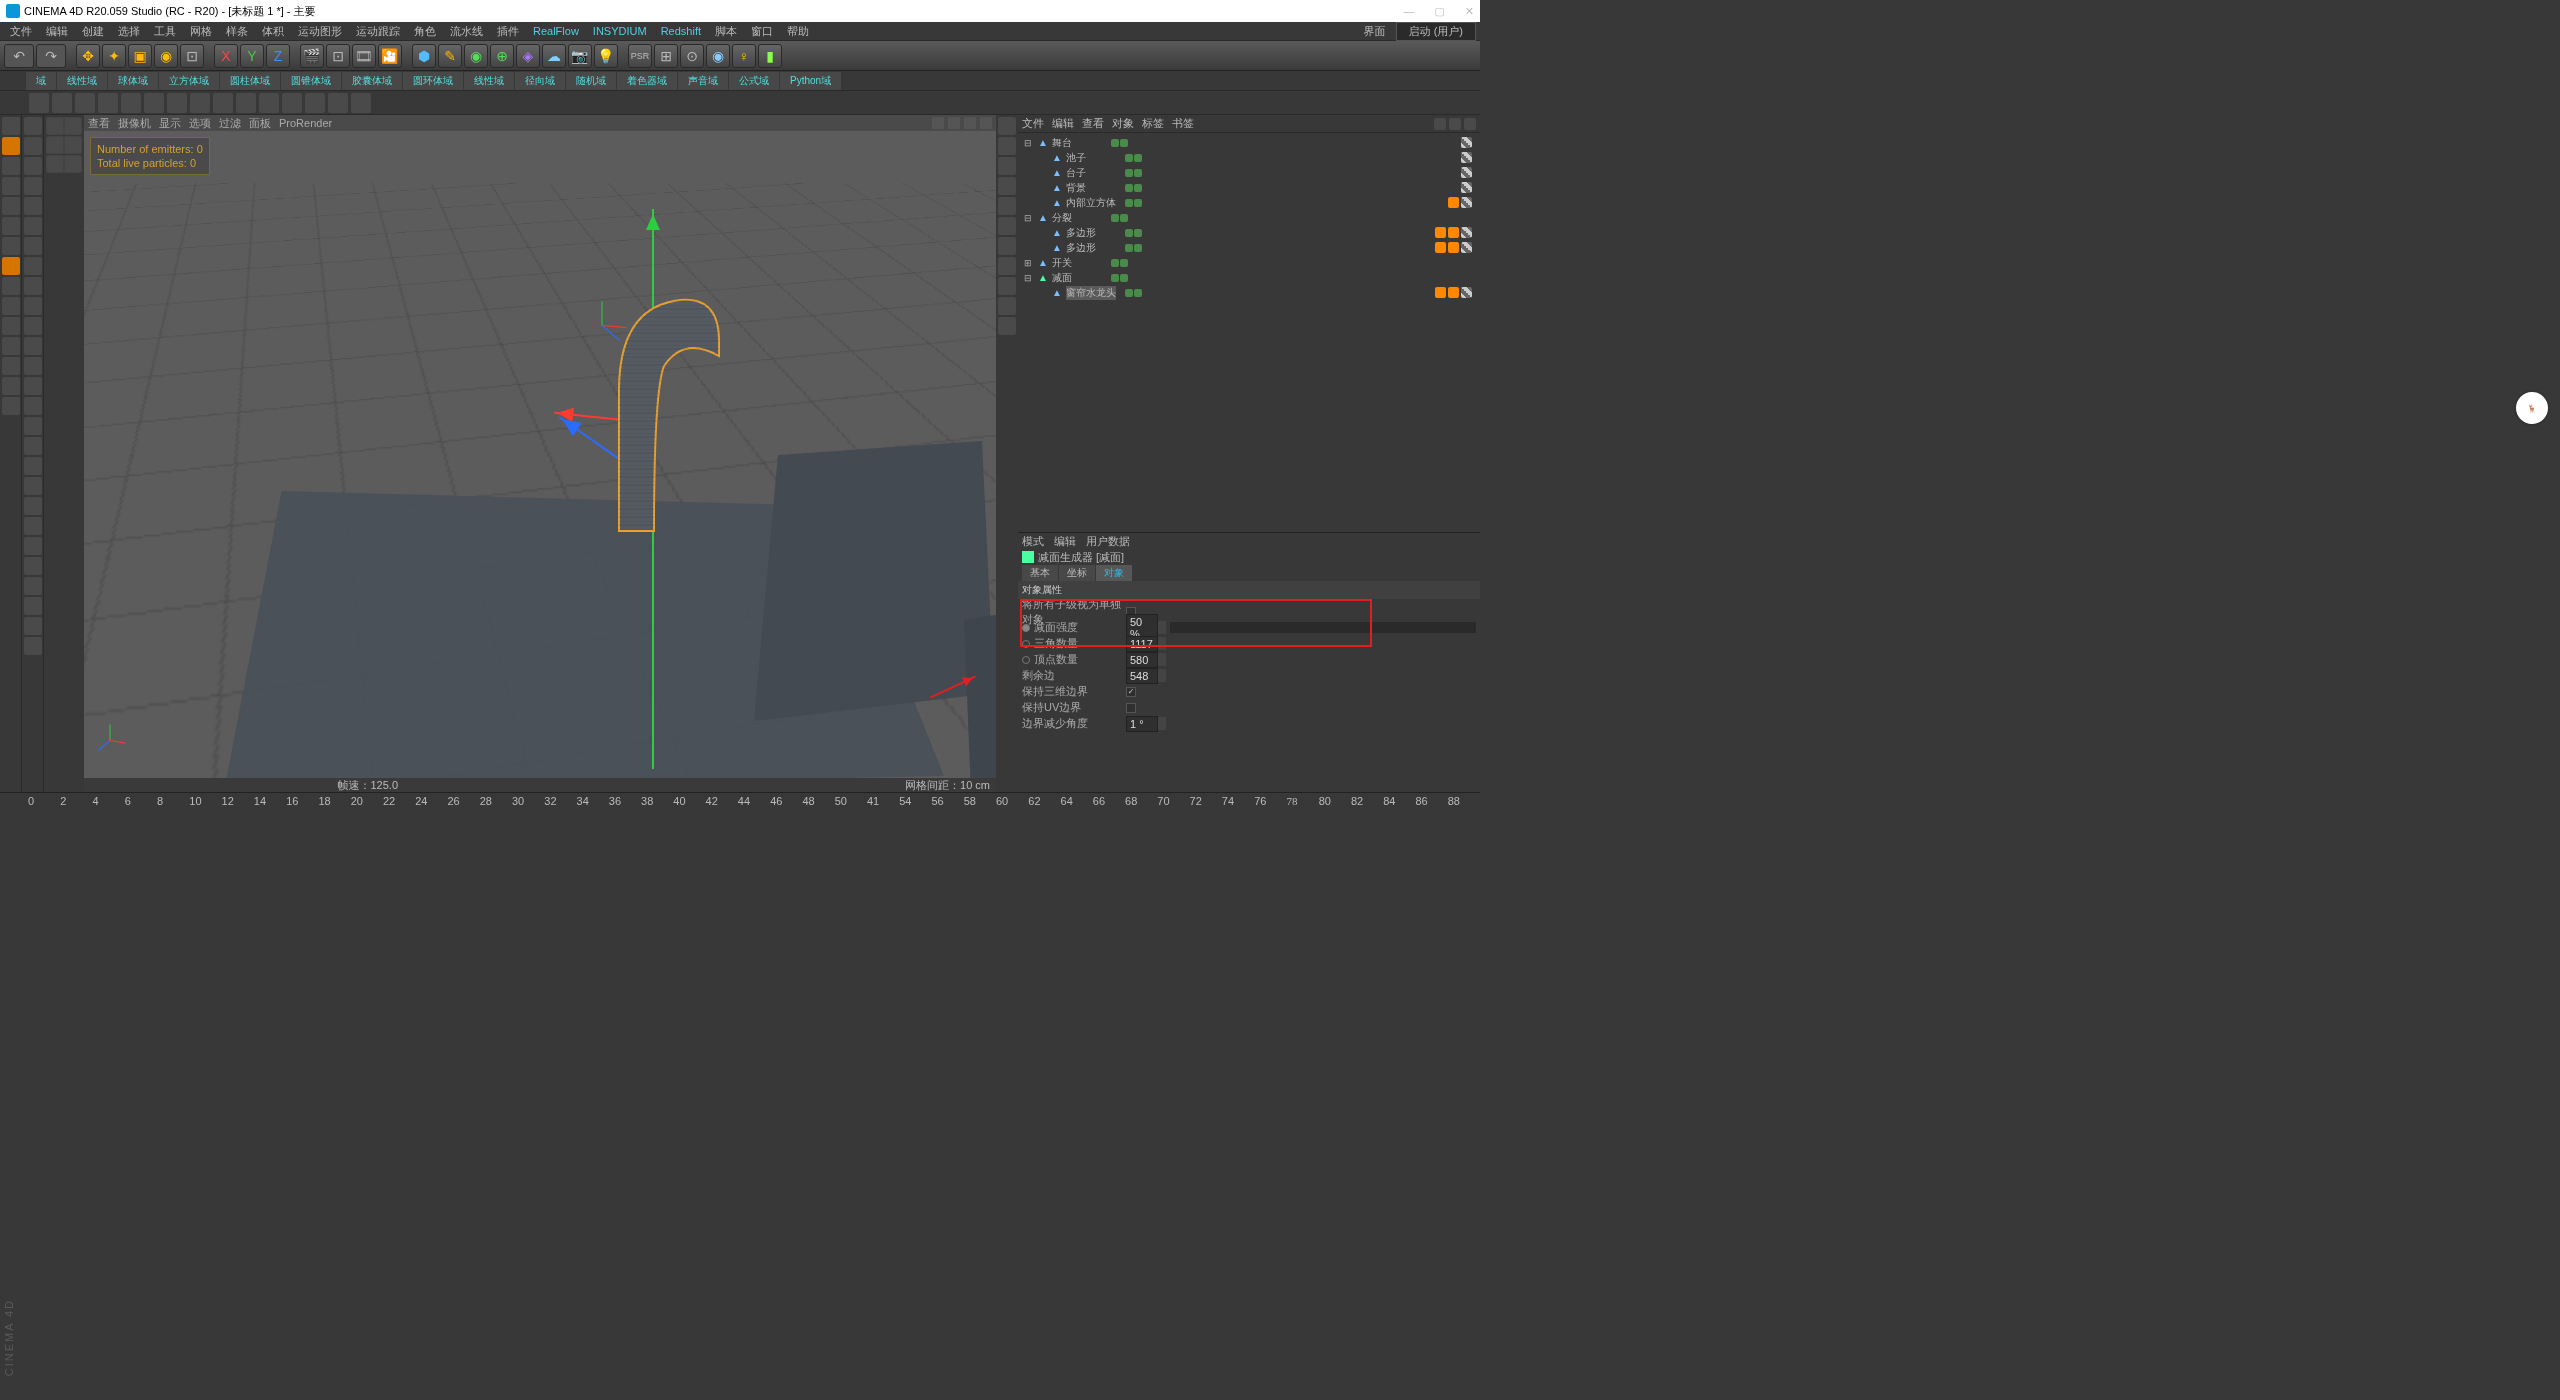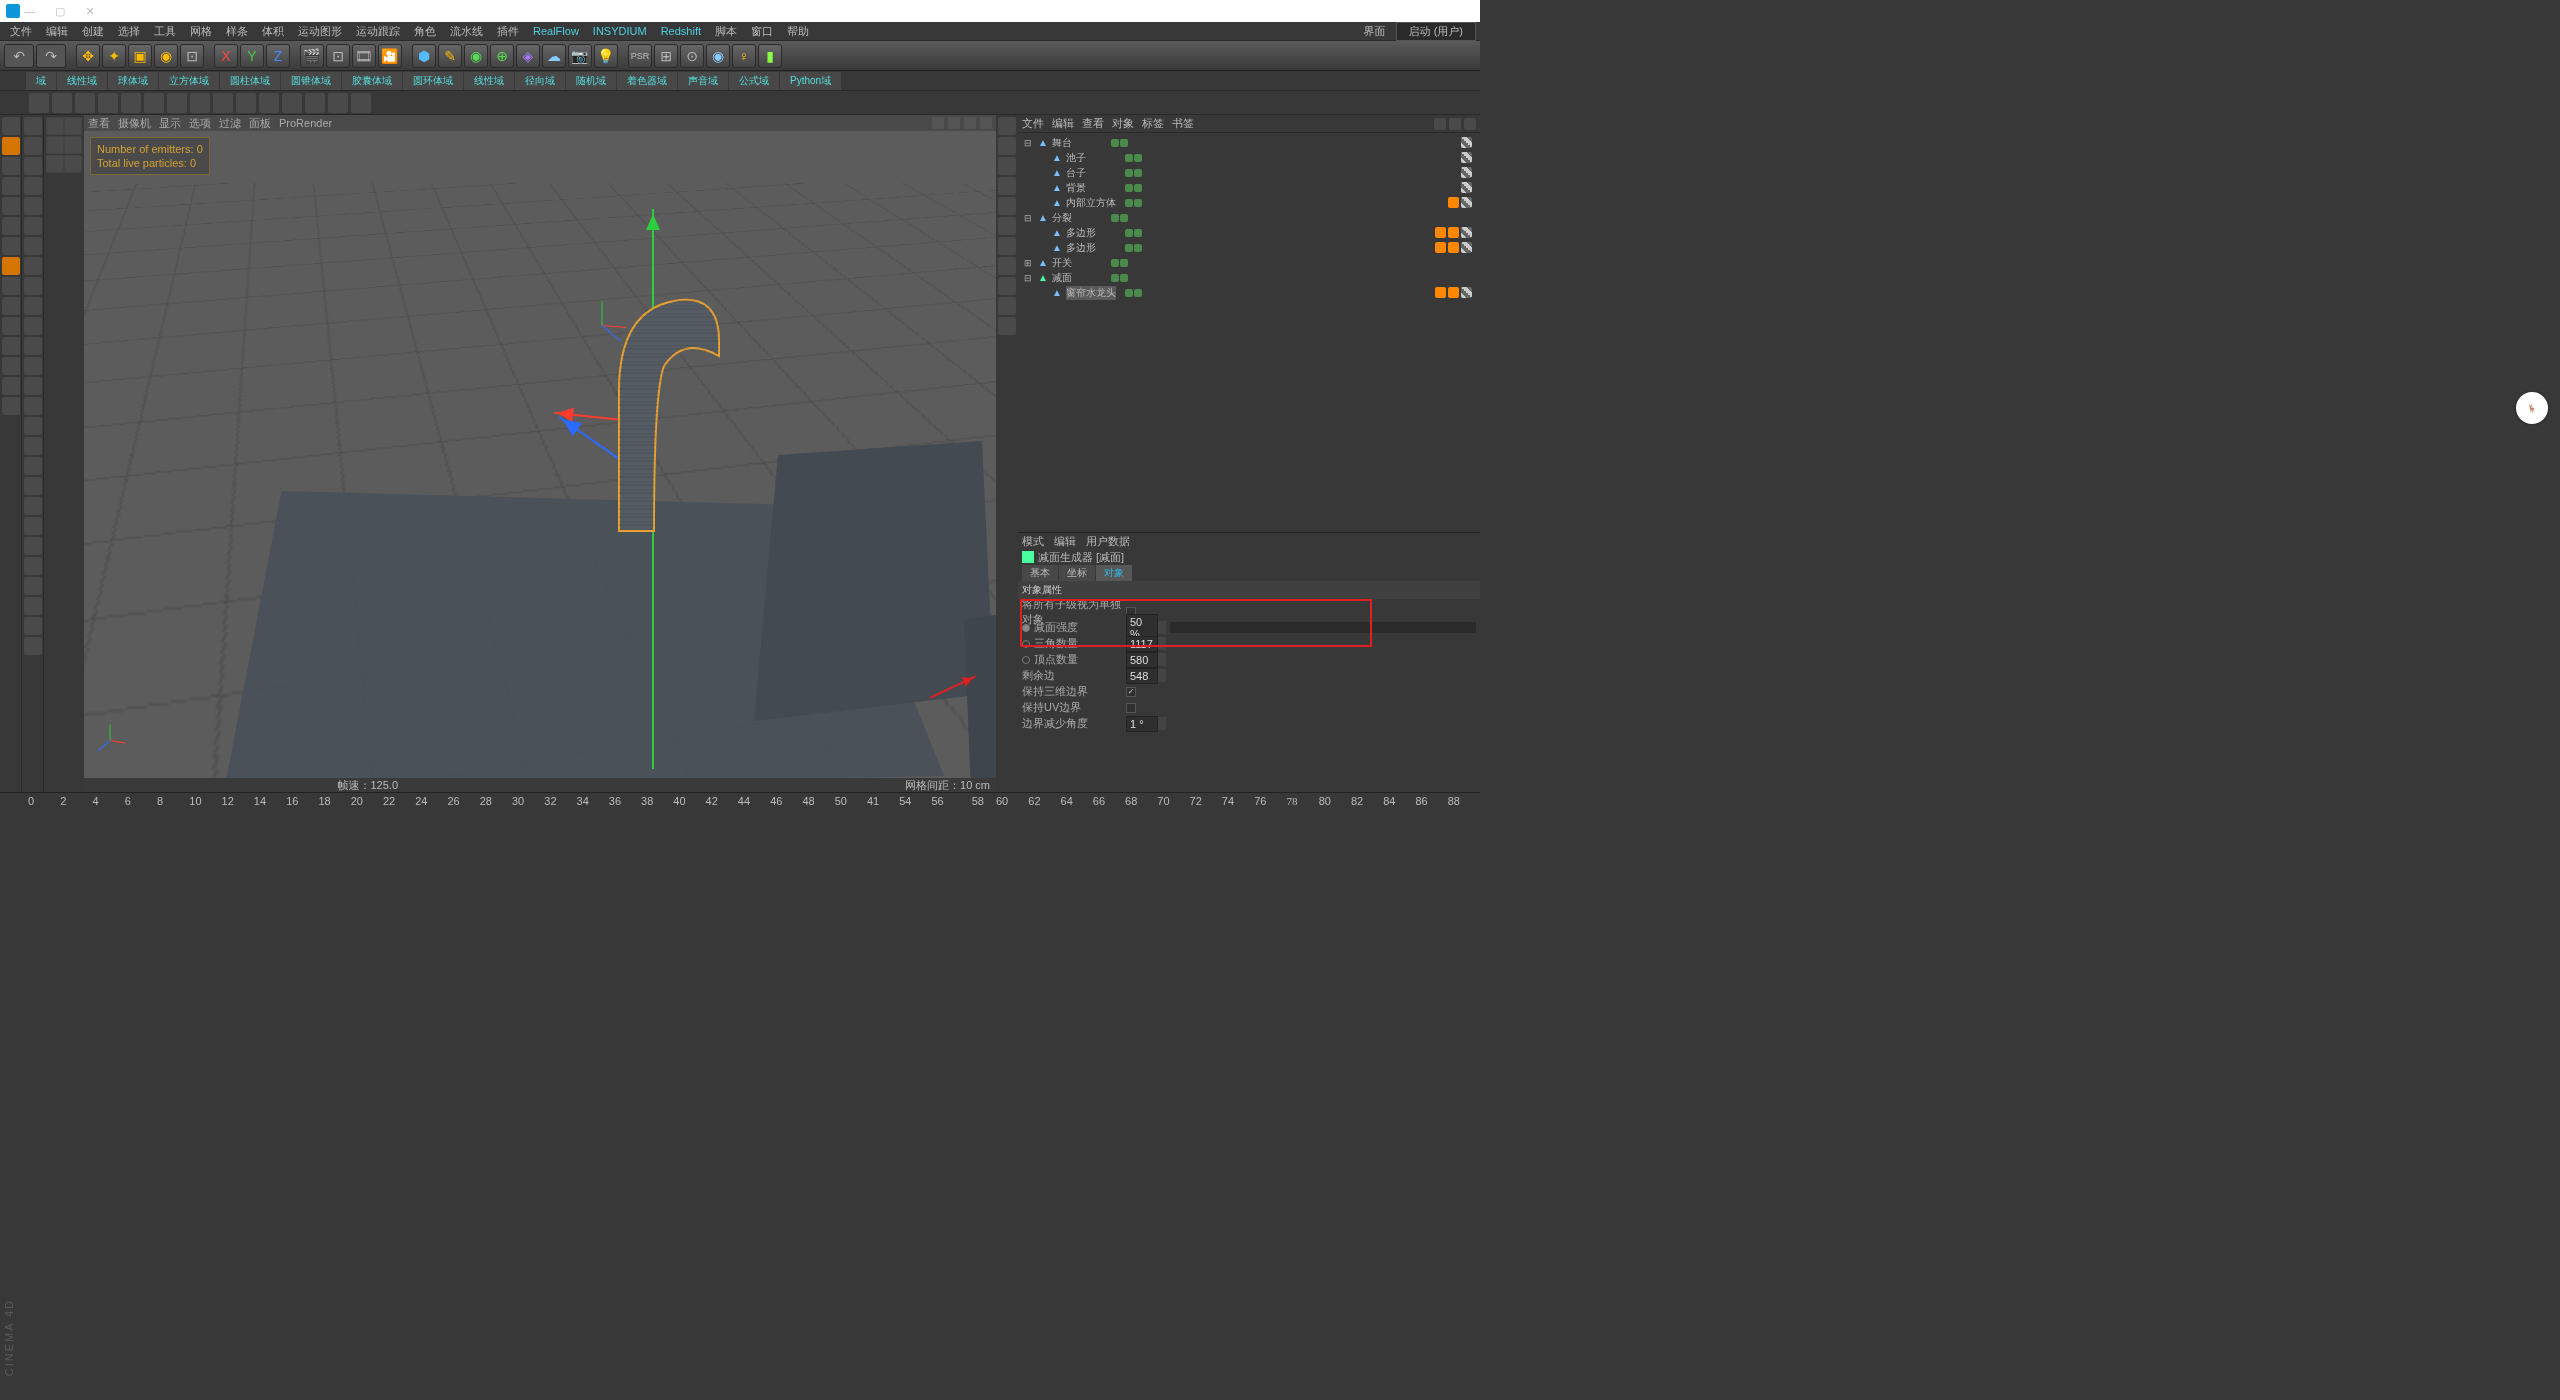--- a/index.html
+++ b/index.html
@@ -130,20 +130,21 @@
 .minigizmo .ar{background:#ff3b30;transform:rotate(5deg)}
 .minigizmo .ab{background:#2a6cff;transform:rotate(40deg)}
 .corner-gizmo{position:absolute;left:14px;bottom:20px;width:30px;height:30px}
 .corner-gizmo .ax{position:absolute;left:12px;top:12px;width:16px;height:1px;transform-origin:left}
 </style>
 </head>
 <body>
 
 <div class="titlebar">
   <div class="icon"></div>
+  <div class="title">CINEMA 4D R20.059 Studio (RC - R20) - [未标题 1 *] - 主要</div>
   <div class="winbtns">
     <span>—</span>
     <span>▢</span>
     <span>✕</span>
   </div>
 </div>
 
 <div class="menubar">
   <span>文件</span>
   <span>编辑</span>
@@ -623,21 +624,21 @@
       <span class="tick" style="left: 42.2222%;">38</span>
       <span class="tick" style="left: 44.4444%;">40</span>
       <span class="tick" style="left: 46.6667%;">42</span>
       <span class="tick" style="left: 48.8889%;">44</span>
       <span class="tick" style="left: 51.1111%;">46</span>
       <span class="tick" style="left: 53.3333%;">48</span>
       <span class="tick" style="left: 55.5556%;">50</span>
       <span class="tick" style="left: 57.7778%;">41</span>
       <span class="tick" style="left: 60%;">54</span>
       <span class="tick" style="left: 62.2222%;">56</span>
-      <span class="tick" style="left: 64.4444%; margin-left: 8px;">58</span>
+      <span class="tick" style="left: 64.4444%;">58</span>
       <span class="tick" style="left: 66.6667%;">60</span>
       <span class="tick" style="left: 68.8889%;">62</span>
       <span class="tick" style="left: 71.1111%;">64</span>
       <span class="tick" style="left: 73.3333%;">66</span>
       <span class="tick" style="left: 75.5556%;">68</span>
       <span class="tick" style="left: 77.7778%;">70</span>
       <span class="tick" style="left: 80%;">72</span>
       <span class="tick" style="left: 82.2222%;">74</span>
       <span class="tick" style="left: 84.4444%;">76</span>
       <span class="tick" style="left: 86.6667%; font-family: Liberation Serif, serif;">78</span>

